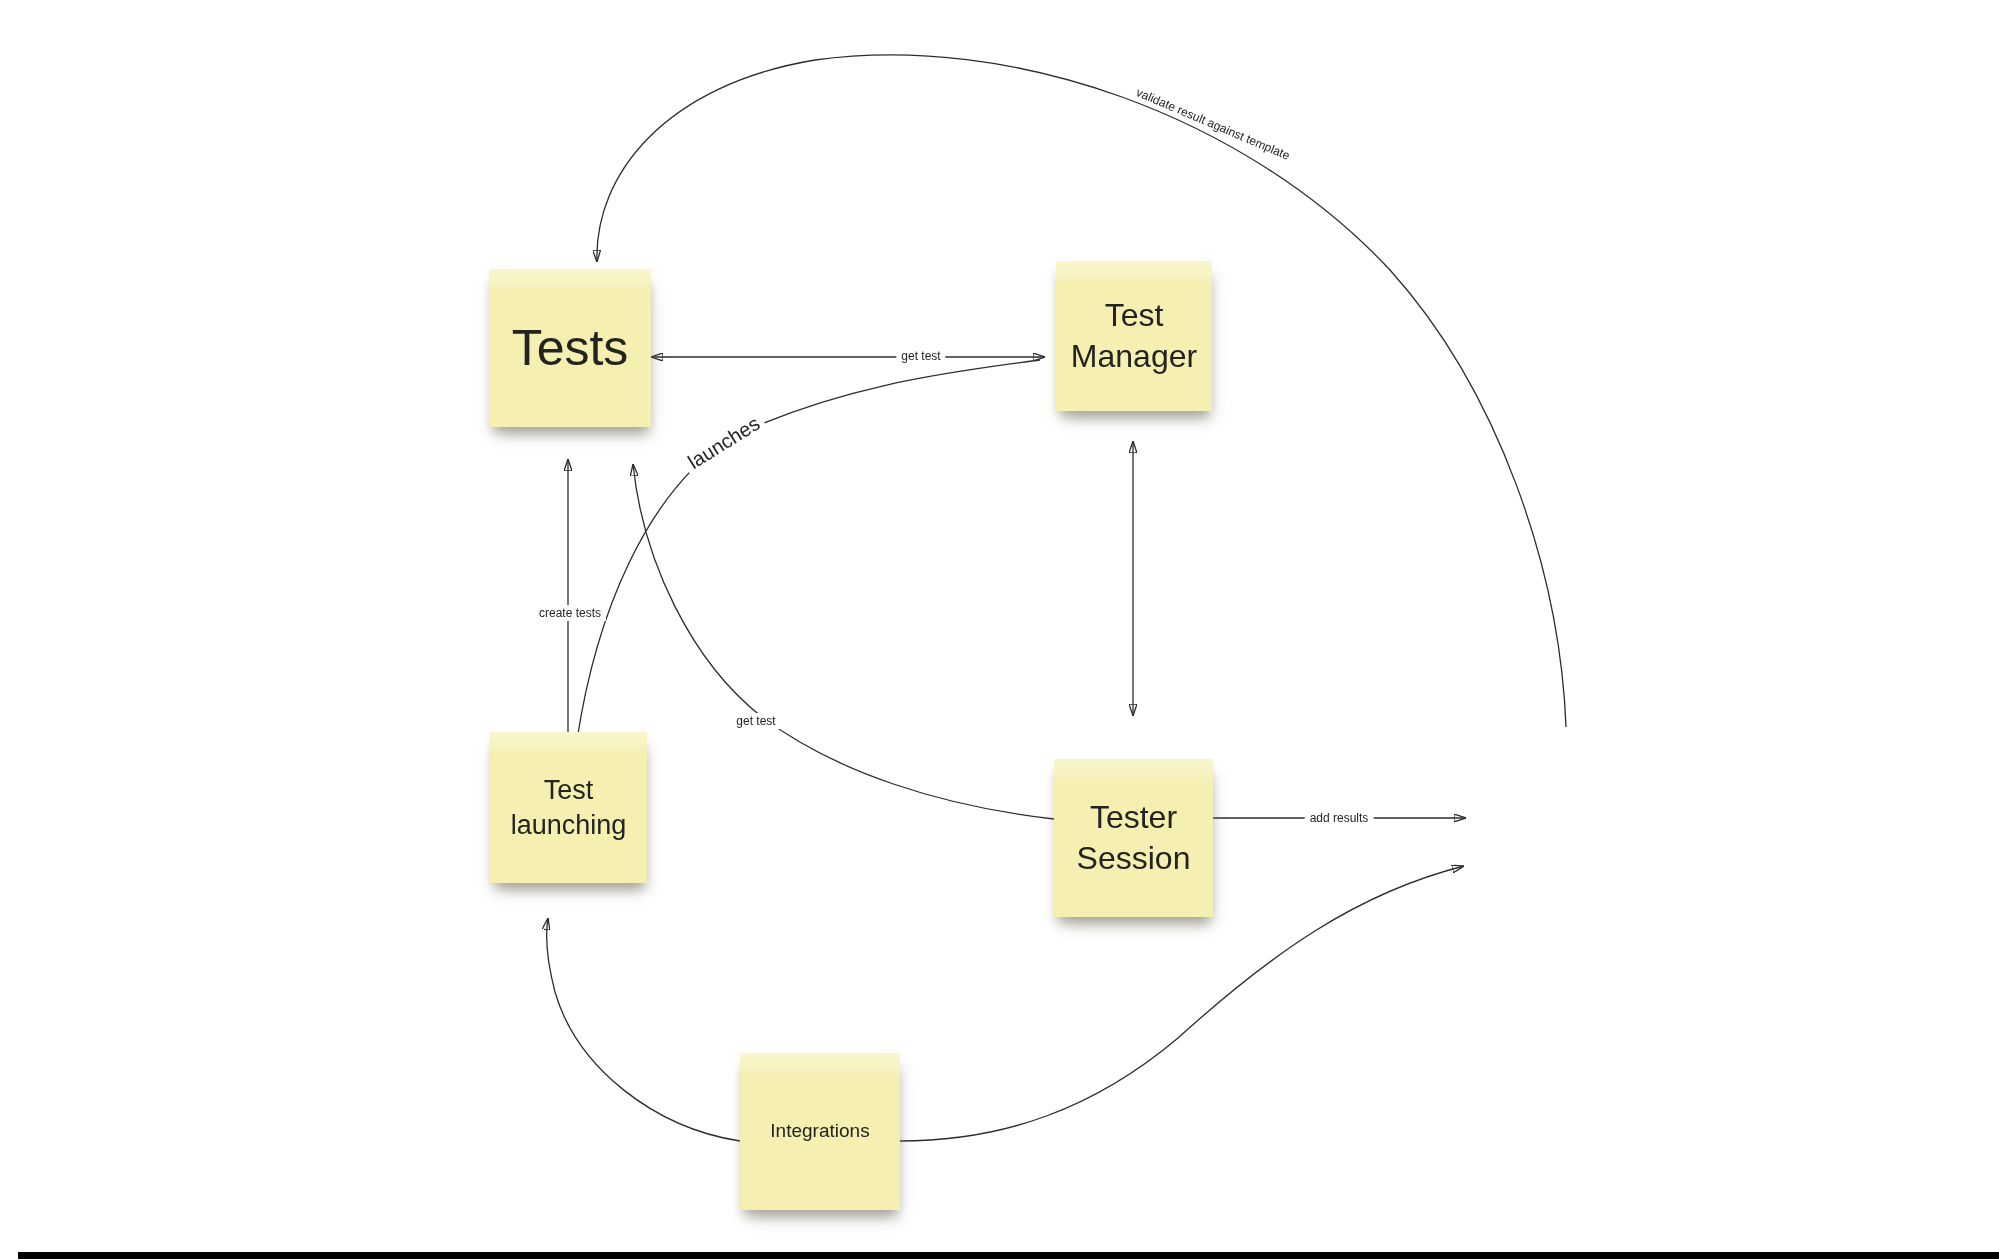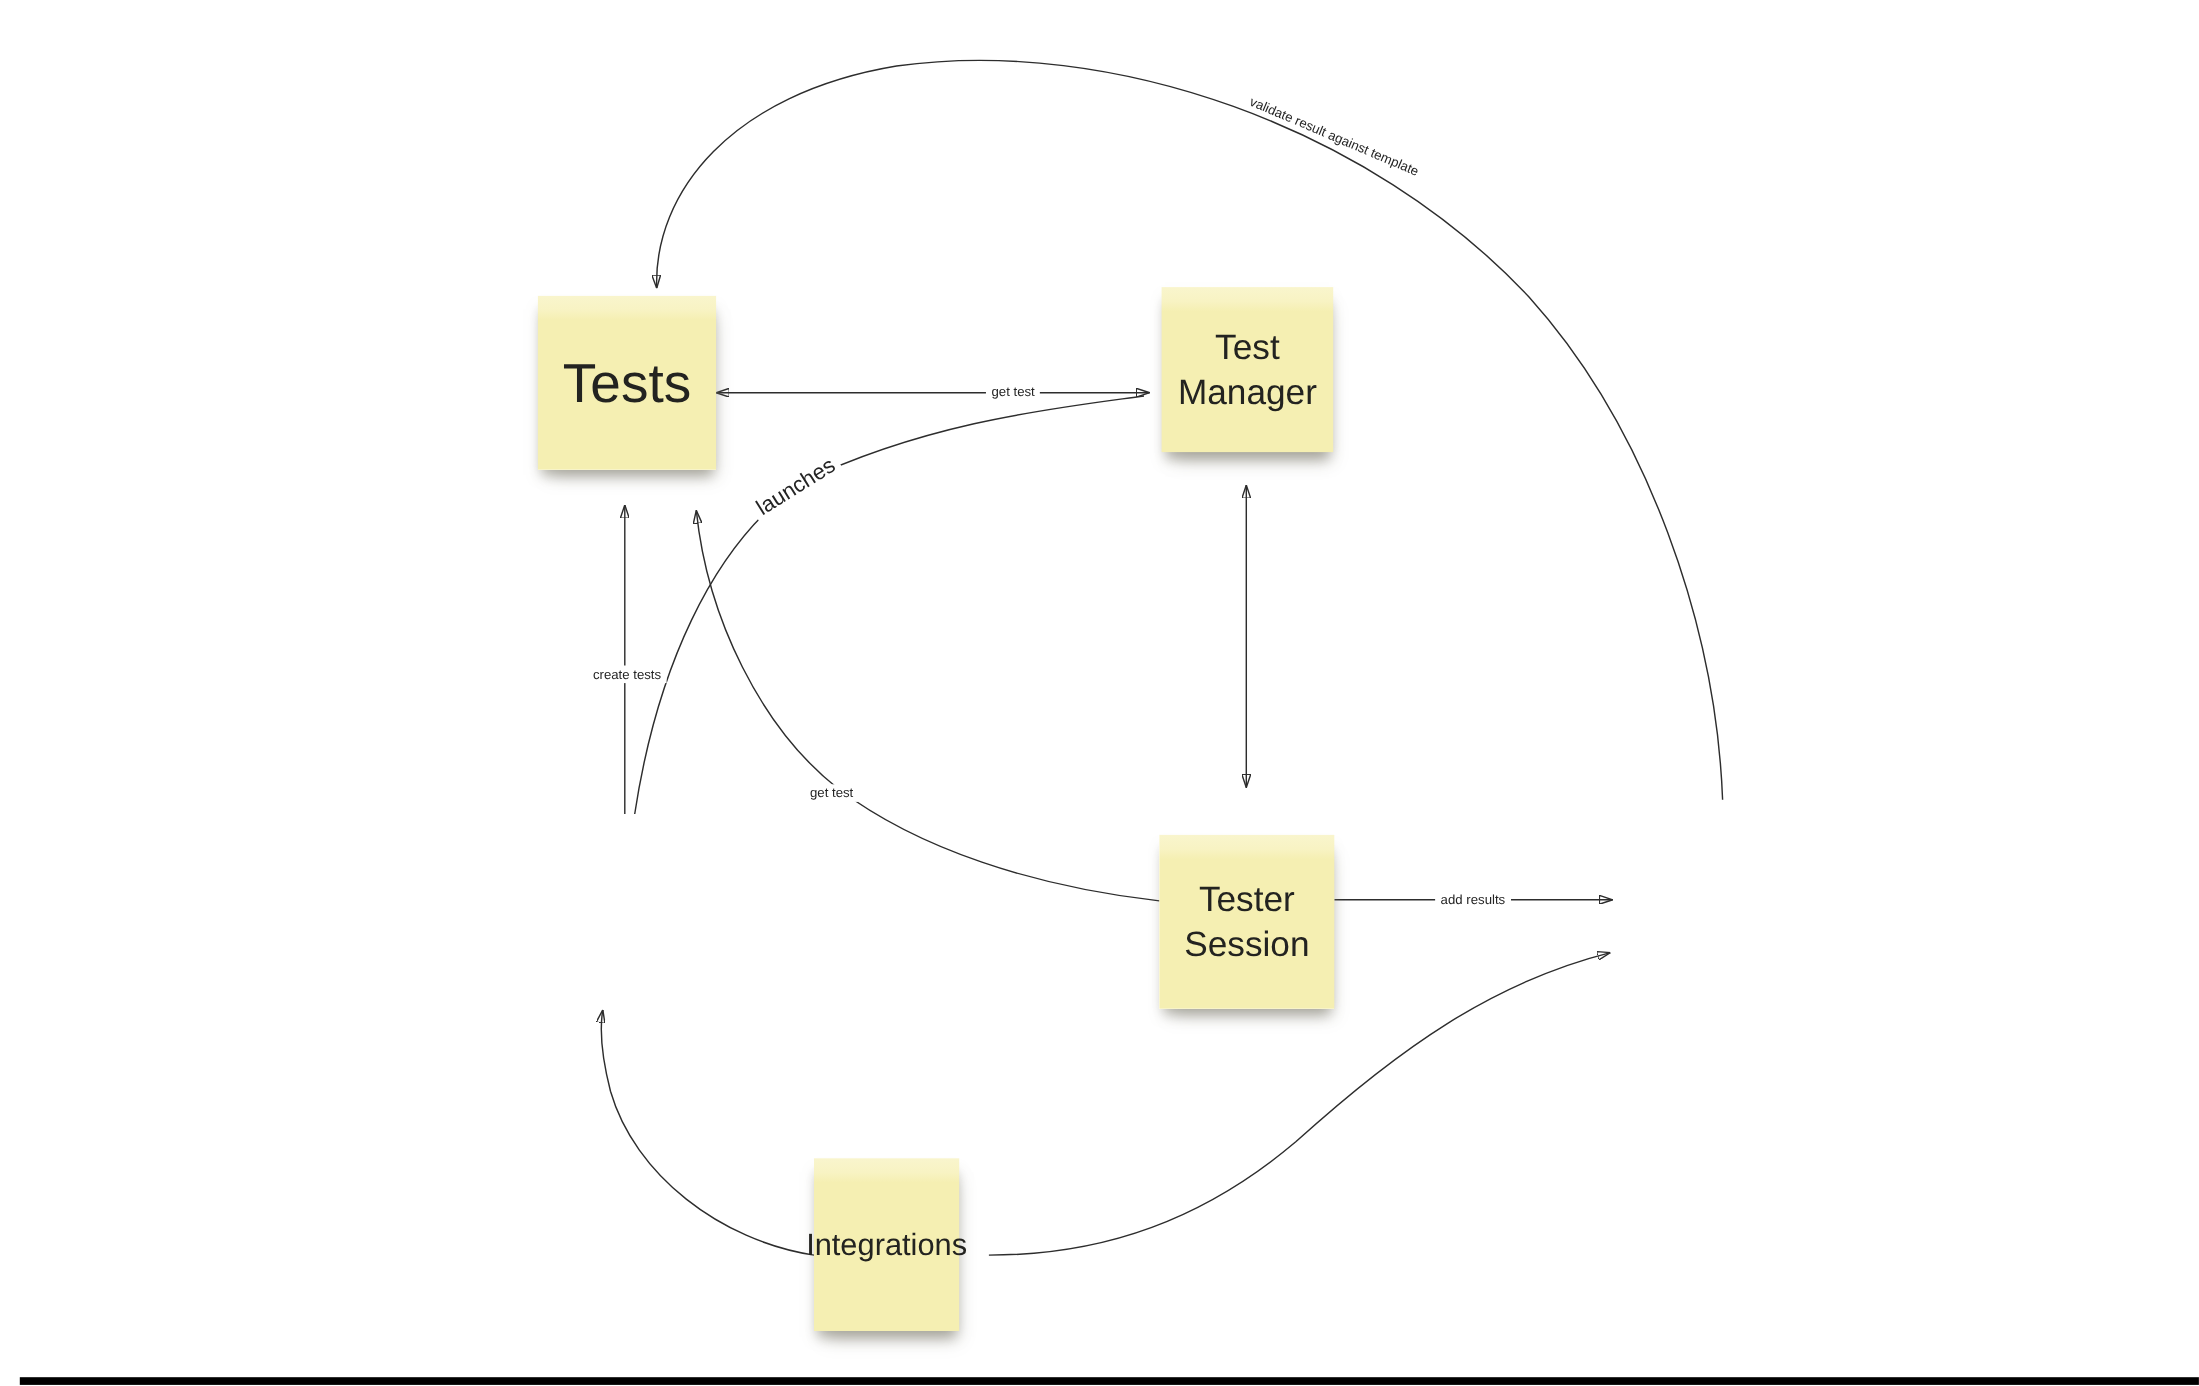--- a/index.html
+++ b/index.html
@@ -75,27 +75,30 @@
   </svg>
 
   <div class="note" style="left:489px; top:269px; width:162px; height:158px; font-size:50px;">
     <span class="note-label">Tests</span>
   </div>
 
   <div class="note" style="left:1056px; top:261px; width:156px; height:150px; font-size:32px;">
     <span class="note-label">Test Manager</span>
   </div>
 
+  <div class="note" style="left:490px; top:732px; width:157px; height:151px; font-size:27px;">
+    <span class="note-label">Test launching</span>
+  </div>
 
   <div class="note" style="left:1054px; top:731px; width:159px; height:158px; font-size:32px;margin-top:28px;">
     <span class="note-label">Tester Session</span>
   </div>
 
 
-  <div class="note" style="left:740px; top:1053px; width:132px; height:157px; font-size:28px;">
+  <div class="note" style="left:740px; top:1053px; width:160px; height:157px; font-size:19px;">
     <span class="note-label">Integrations</span>
   </div>
 
   <div class="edge-label" style="left:570px; top:613px;">create tests</div>
 
   <div class="edge-label big" style="left:724px; top:443px; transform:translate(-50%,-50%) rotate(-32deg);">launches</div>
 
   <div class="edge-label" style="left:921px; top:356px;">get test</div>
 
   <div class="edge-label" style="left:756px; top:721px;">get test</div>

